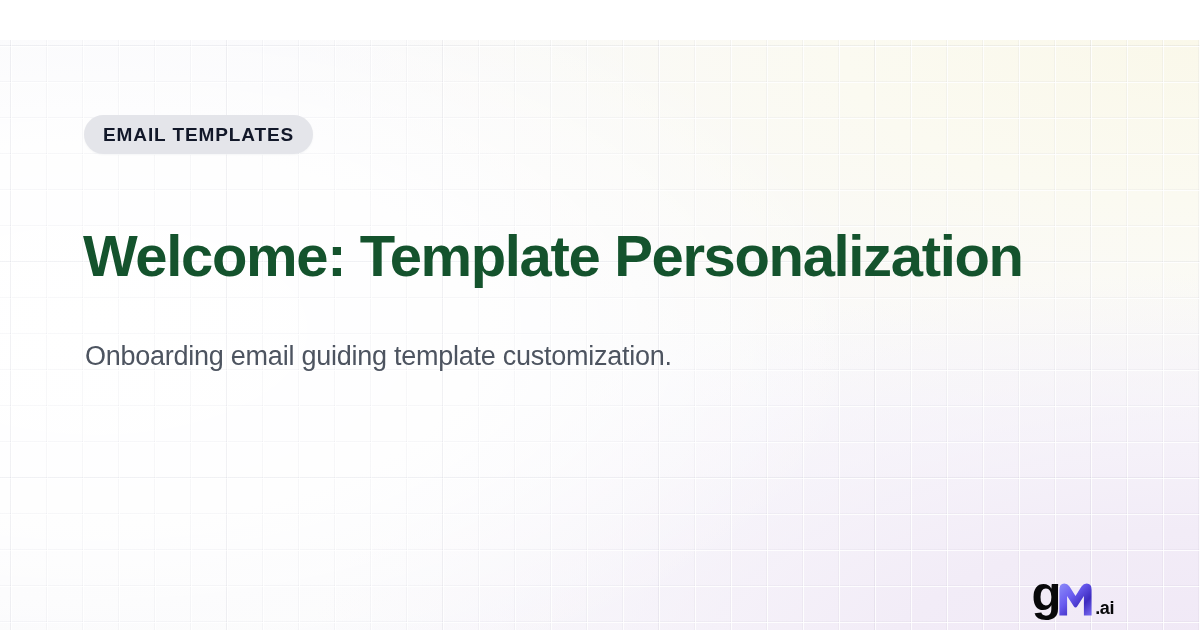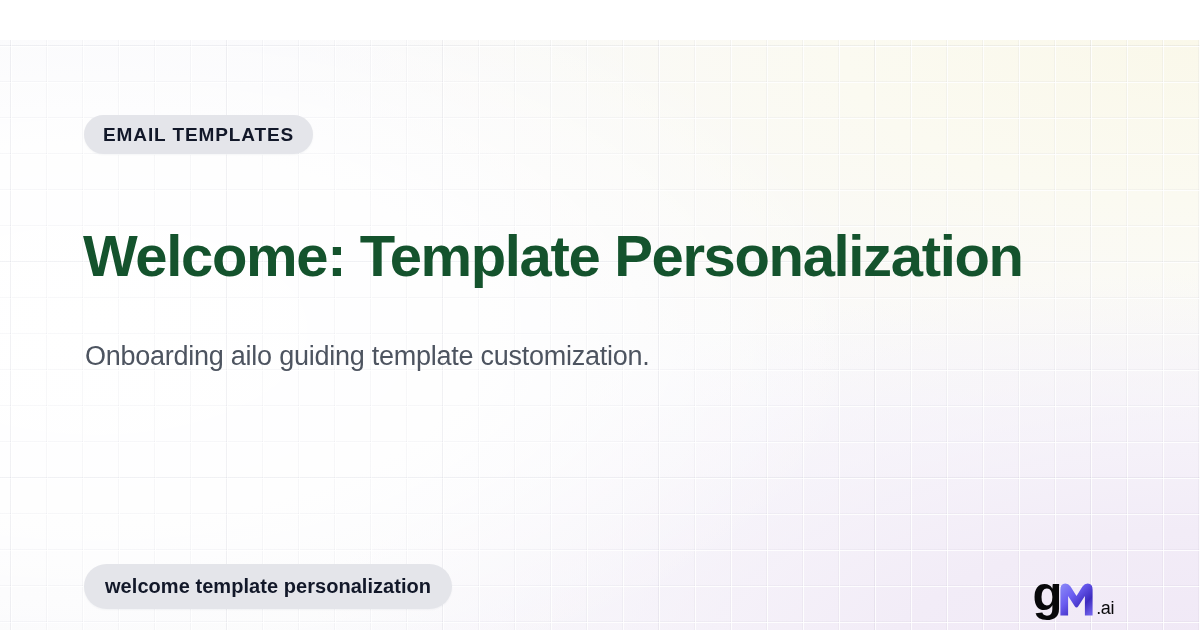--- a/index.html
+++ b/index.html
@@ -168,21 +168,21 @@
     display: inline-block;
     width: 35px;
     height: 35px;
     margin: 0 -1px 1px -1px;
     position: relative;
     top: 0;
   }
   .logo-m svg { display: block; }
   .logo-tld {
     font-size: 18px;
-    font-weight: normal;
+    font-weight: bold;
     letter-spacing: -0.4px;
     color: #08080a;
     margin-left: 3px;
     position: relative;
     top: -1px;
   }
 </style>
 </head>
 <body>
 
@@ -196,25 +196,22 @@
   <div class="grid-major"></div>
 
   <div class="content">
 
     <div class="pill" id="kicker-pill">
       <span>EMAIL TEMPLATES</span>
     </div>
 
     <h1 id="headline">Welcome: Template Personalization</h1>
 
-    <p id="subhead">Onboarding ailo guiding template customization.</p>
-
-    <div class="pill" id="tag-pill">
-      <span>welcome template personalization</span>
-    </div>
+    <p id="subhead">Onboarding email guiding template customization.</p>
+
 
     <div id="logo">
       <div class="logo-word">
         <span class="logo-txt">g</span>
         <span class="logo-m">
           <svg viewBox="0 0 100 100" width="35" height="35" aria-hidden="true">
             <defs>
               <linearGradient id="mgrad" x1="0" y1="0" x2="1" y2="1">
                 <stop offset="0%" stop-color="#8c8cf8"></stop>
                 <stop offset="38%" stop-color="#6a5cf0"></stop>

